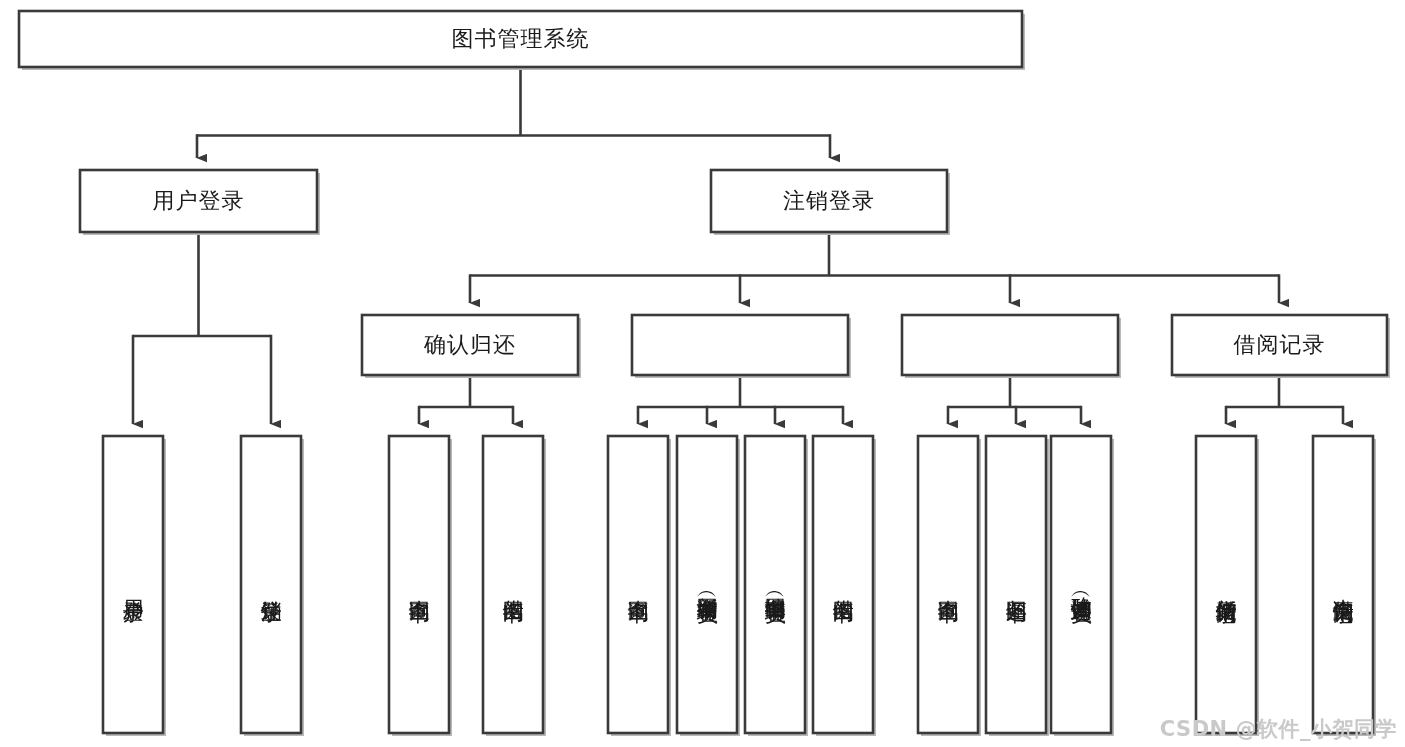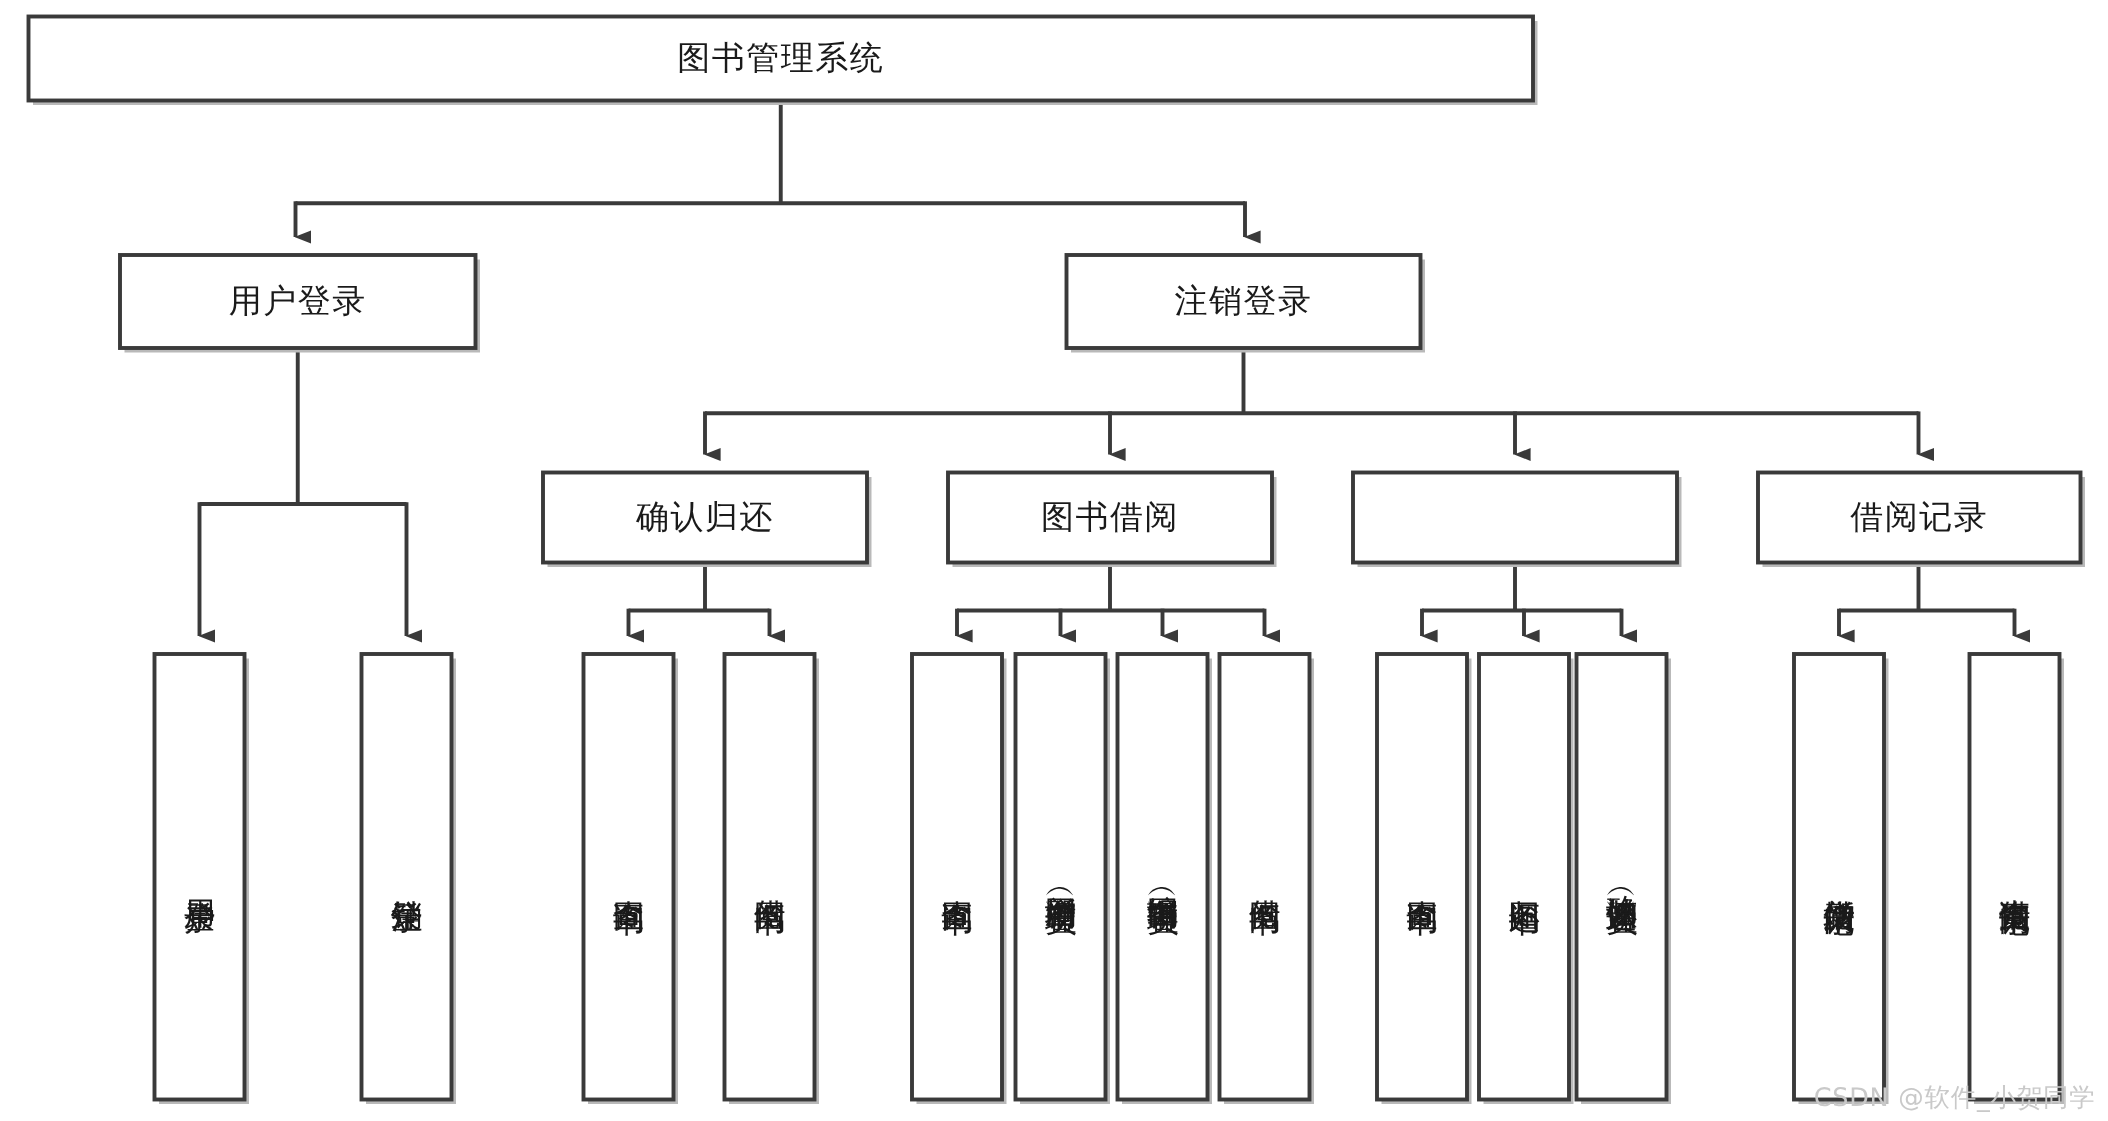--- a/index.html
+++ b/index.html
@@ -24,21 +24,21 @@
     pointer-events:none;
   }
   .h-label{
     position:absolute;display:flex;align-items:center;justify-content:center;
     font-family:"DejaVu Sans","Liberation Sans",sans-serif;
     font-size:22px;color:#1a1a1a;letter-spacing:1px;pointer-events:none;
   }
   #watermark{
     position:absolute;right:8px;bottom:4px;
     font-family:"DejaVu Sans","Liberation Sans",sans-serif;
-    font-size:17px;color:#c9c9c9;letter-spacing:0.5px;white-space:nowrap;
+    font-size:21px;color:#c9c9c9;letter-spacing:0.5px;white-space:nowrap;font-weight:bold;
   }
 </style>
 </head>
 <body>
 
 <div id="diagram-root">
 
   <svg id="flow" viewBox="0 0 1405 747">
     <defs>
       <marker id="arrowhead" markerWidth="9" markerHeight="11" refX="4.5" refY="10.4" orient="auto" markerUnits="userSpaceOnUse">
@@ -145,21 +145,20 @@
       <rect class="node-rect" x="1313" y="436" width="60" height="297"></rect>
     </g>
   </svg>
 
   <div class="h-label" style="left:19px;top:11px;width:1003px;height:56px;">图书管理系统</div>
 
   <div class="h-label" style="left:80px;top:170px;width:237px;height:62px;">用户登录</div>
   <div class="h-label" style="left:711px;top:170px;width:236px;height:62px;">注销登录</div>
 
   <div class="h-label" style="left:362px;top:315px;width:216px;height:60px;">确认归还</div>
-  <div class="h-label" style="left:632px;top:315px;width:216px;height:60px;">图书借阅</div>
   <div class="h-label" style="left:1172px;top:315px;width:215px;height:60px;">借阅记录</div>
 
   <div class="vert-label" style="left:103px;top:436px;width:60px;height:297px;">用户登录</div>
   <div class="vert-label" style="left:241px;top:436px;width:60px;height:297px;">注销登录</div>
   <div class="vert-label" style="left:389px;top:436px;width:60px;height:297px;">查询图书</div>
   <div class="vert-label" style="left:483px;top:436px;width:60px;height:297px;">借阅图书</div>
   <div class="vert-label" style="left:608px;top:436px;width:60px;height:297px;">查询图书</div>
   <div class="vert-label" style="left:677px;top:436px;width:60px;height:297px;">新增图书（管理员）</div>
   <div class="vert-label" style="left:745px;top:436px;width:60px;height:297px;">编辑图书（管理员）</div>
   <div class="vert-label" style="left:813px;top:436px;width:60px;height:297px;">借阅图书</div>

